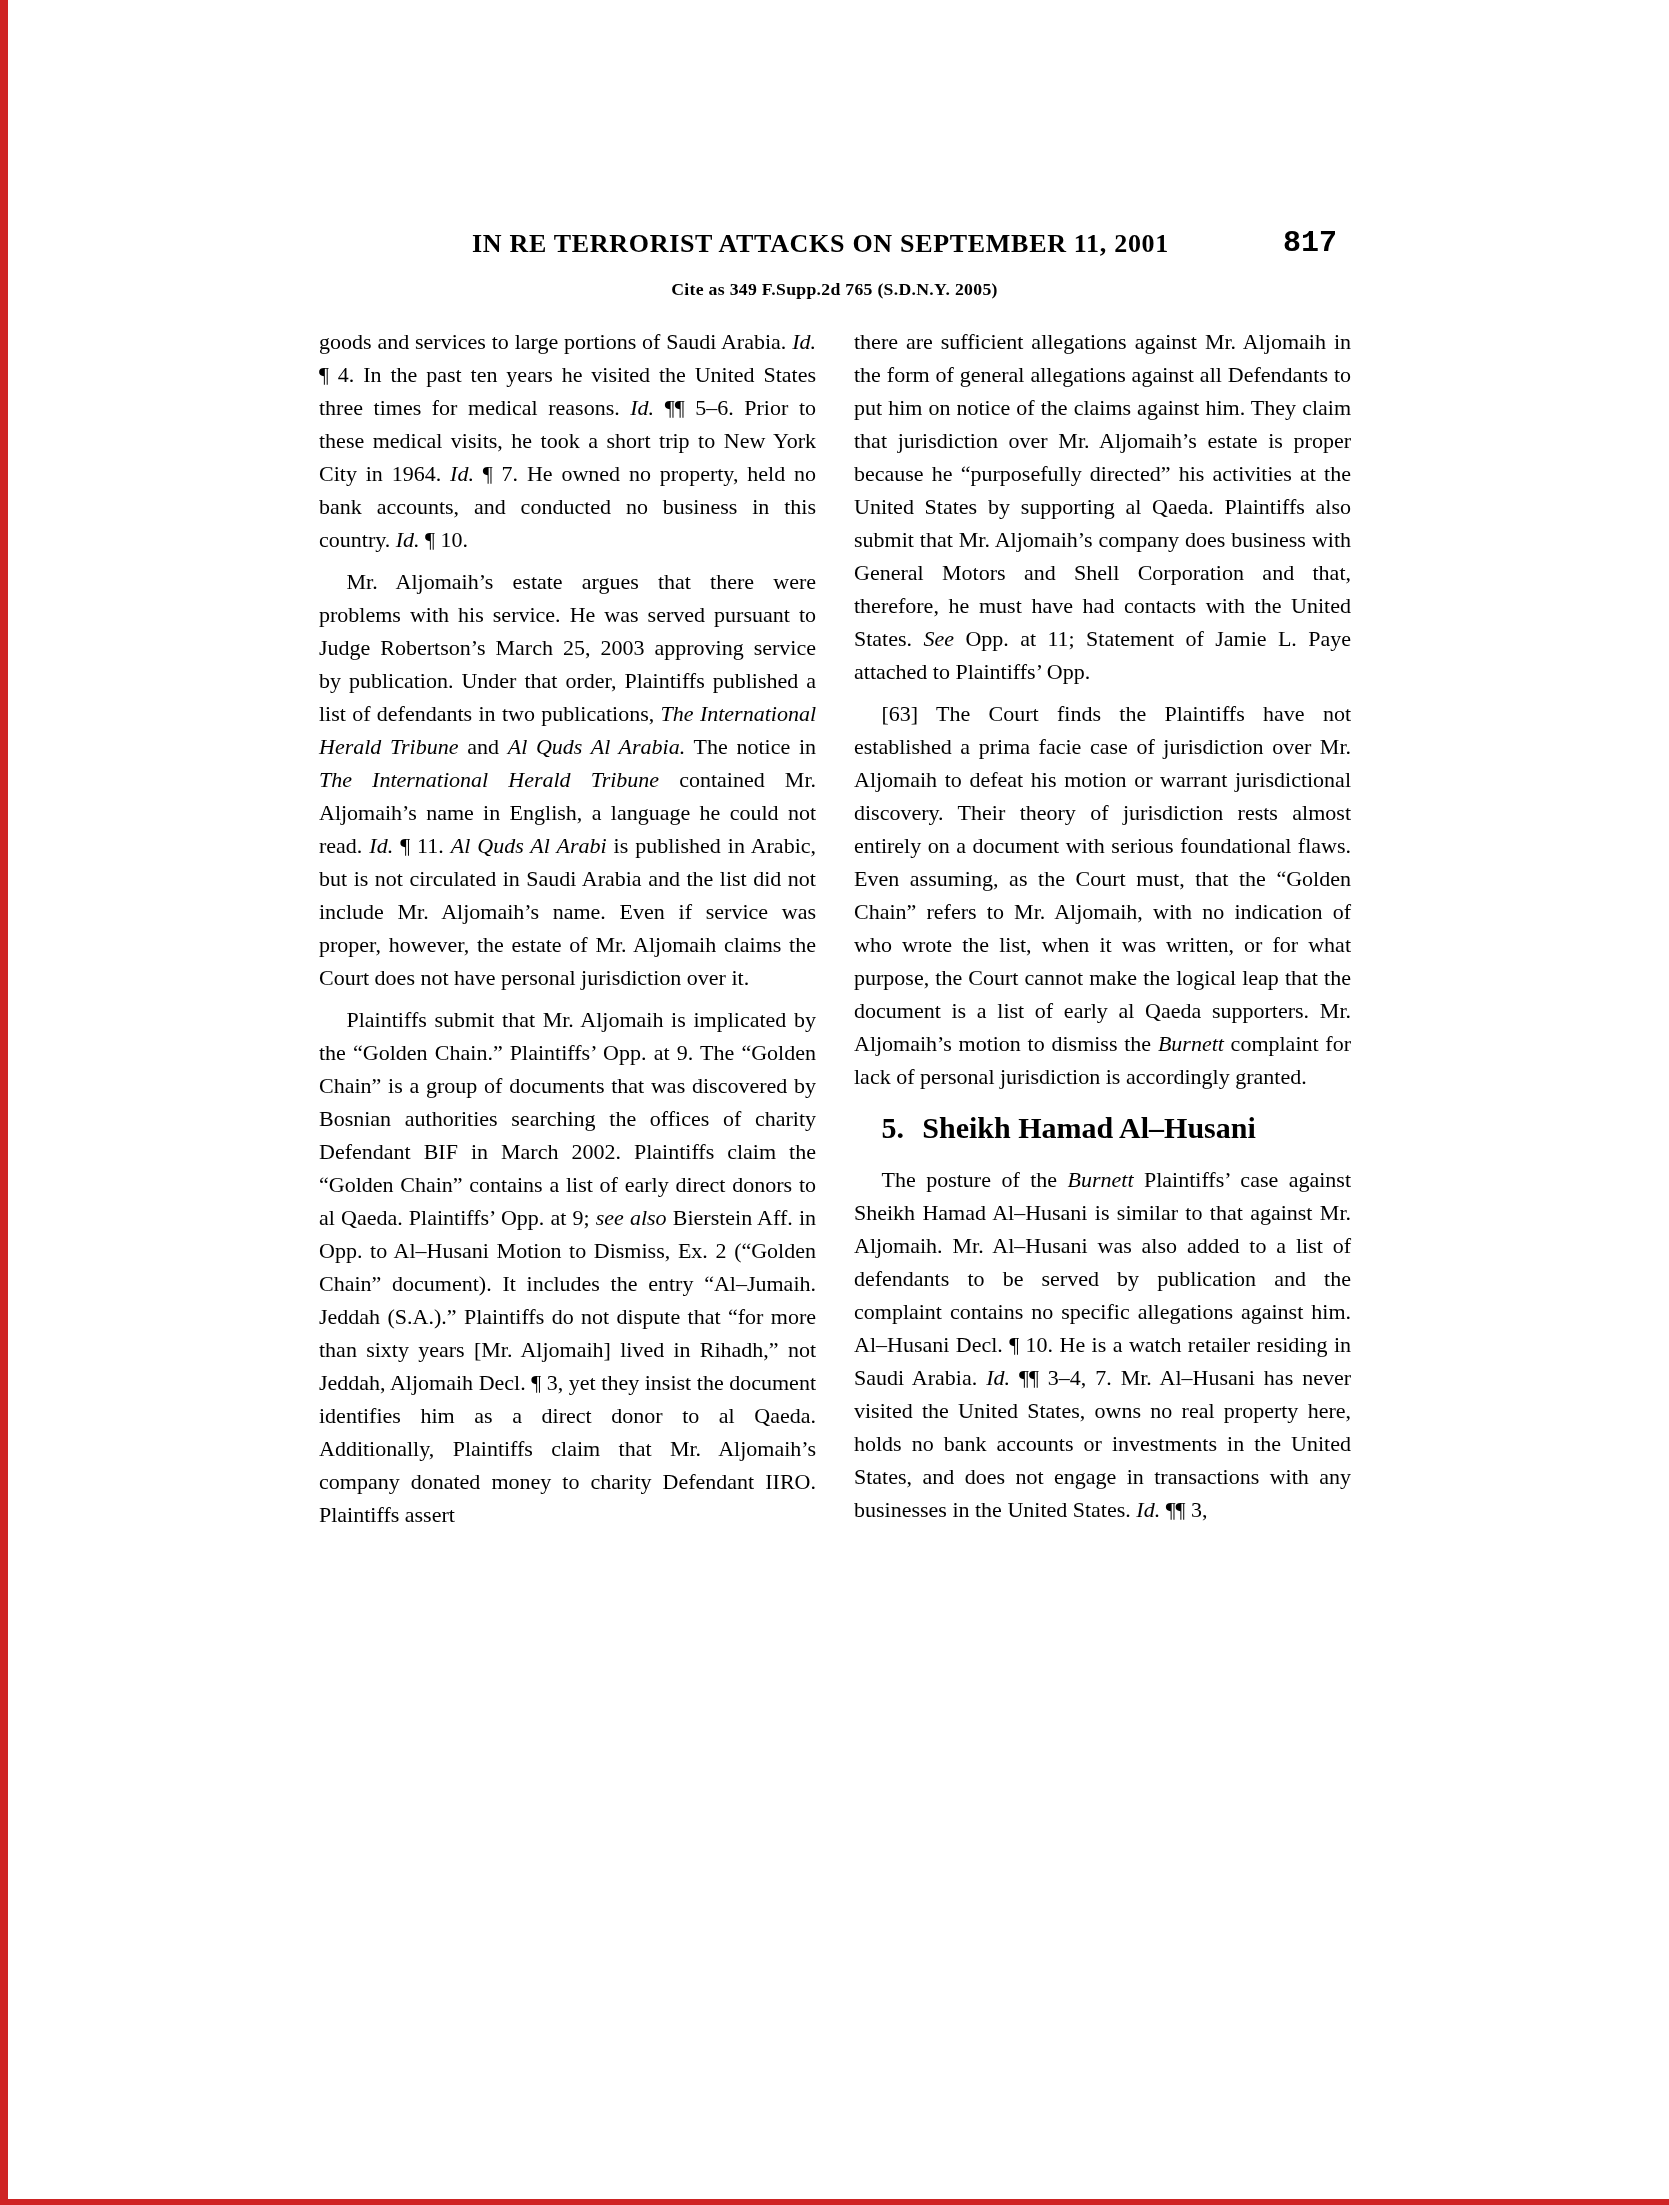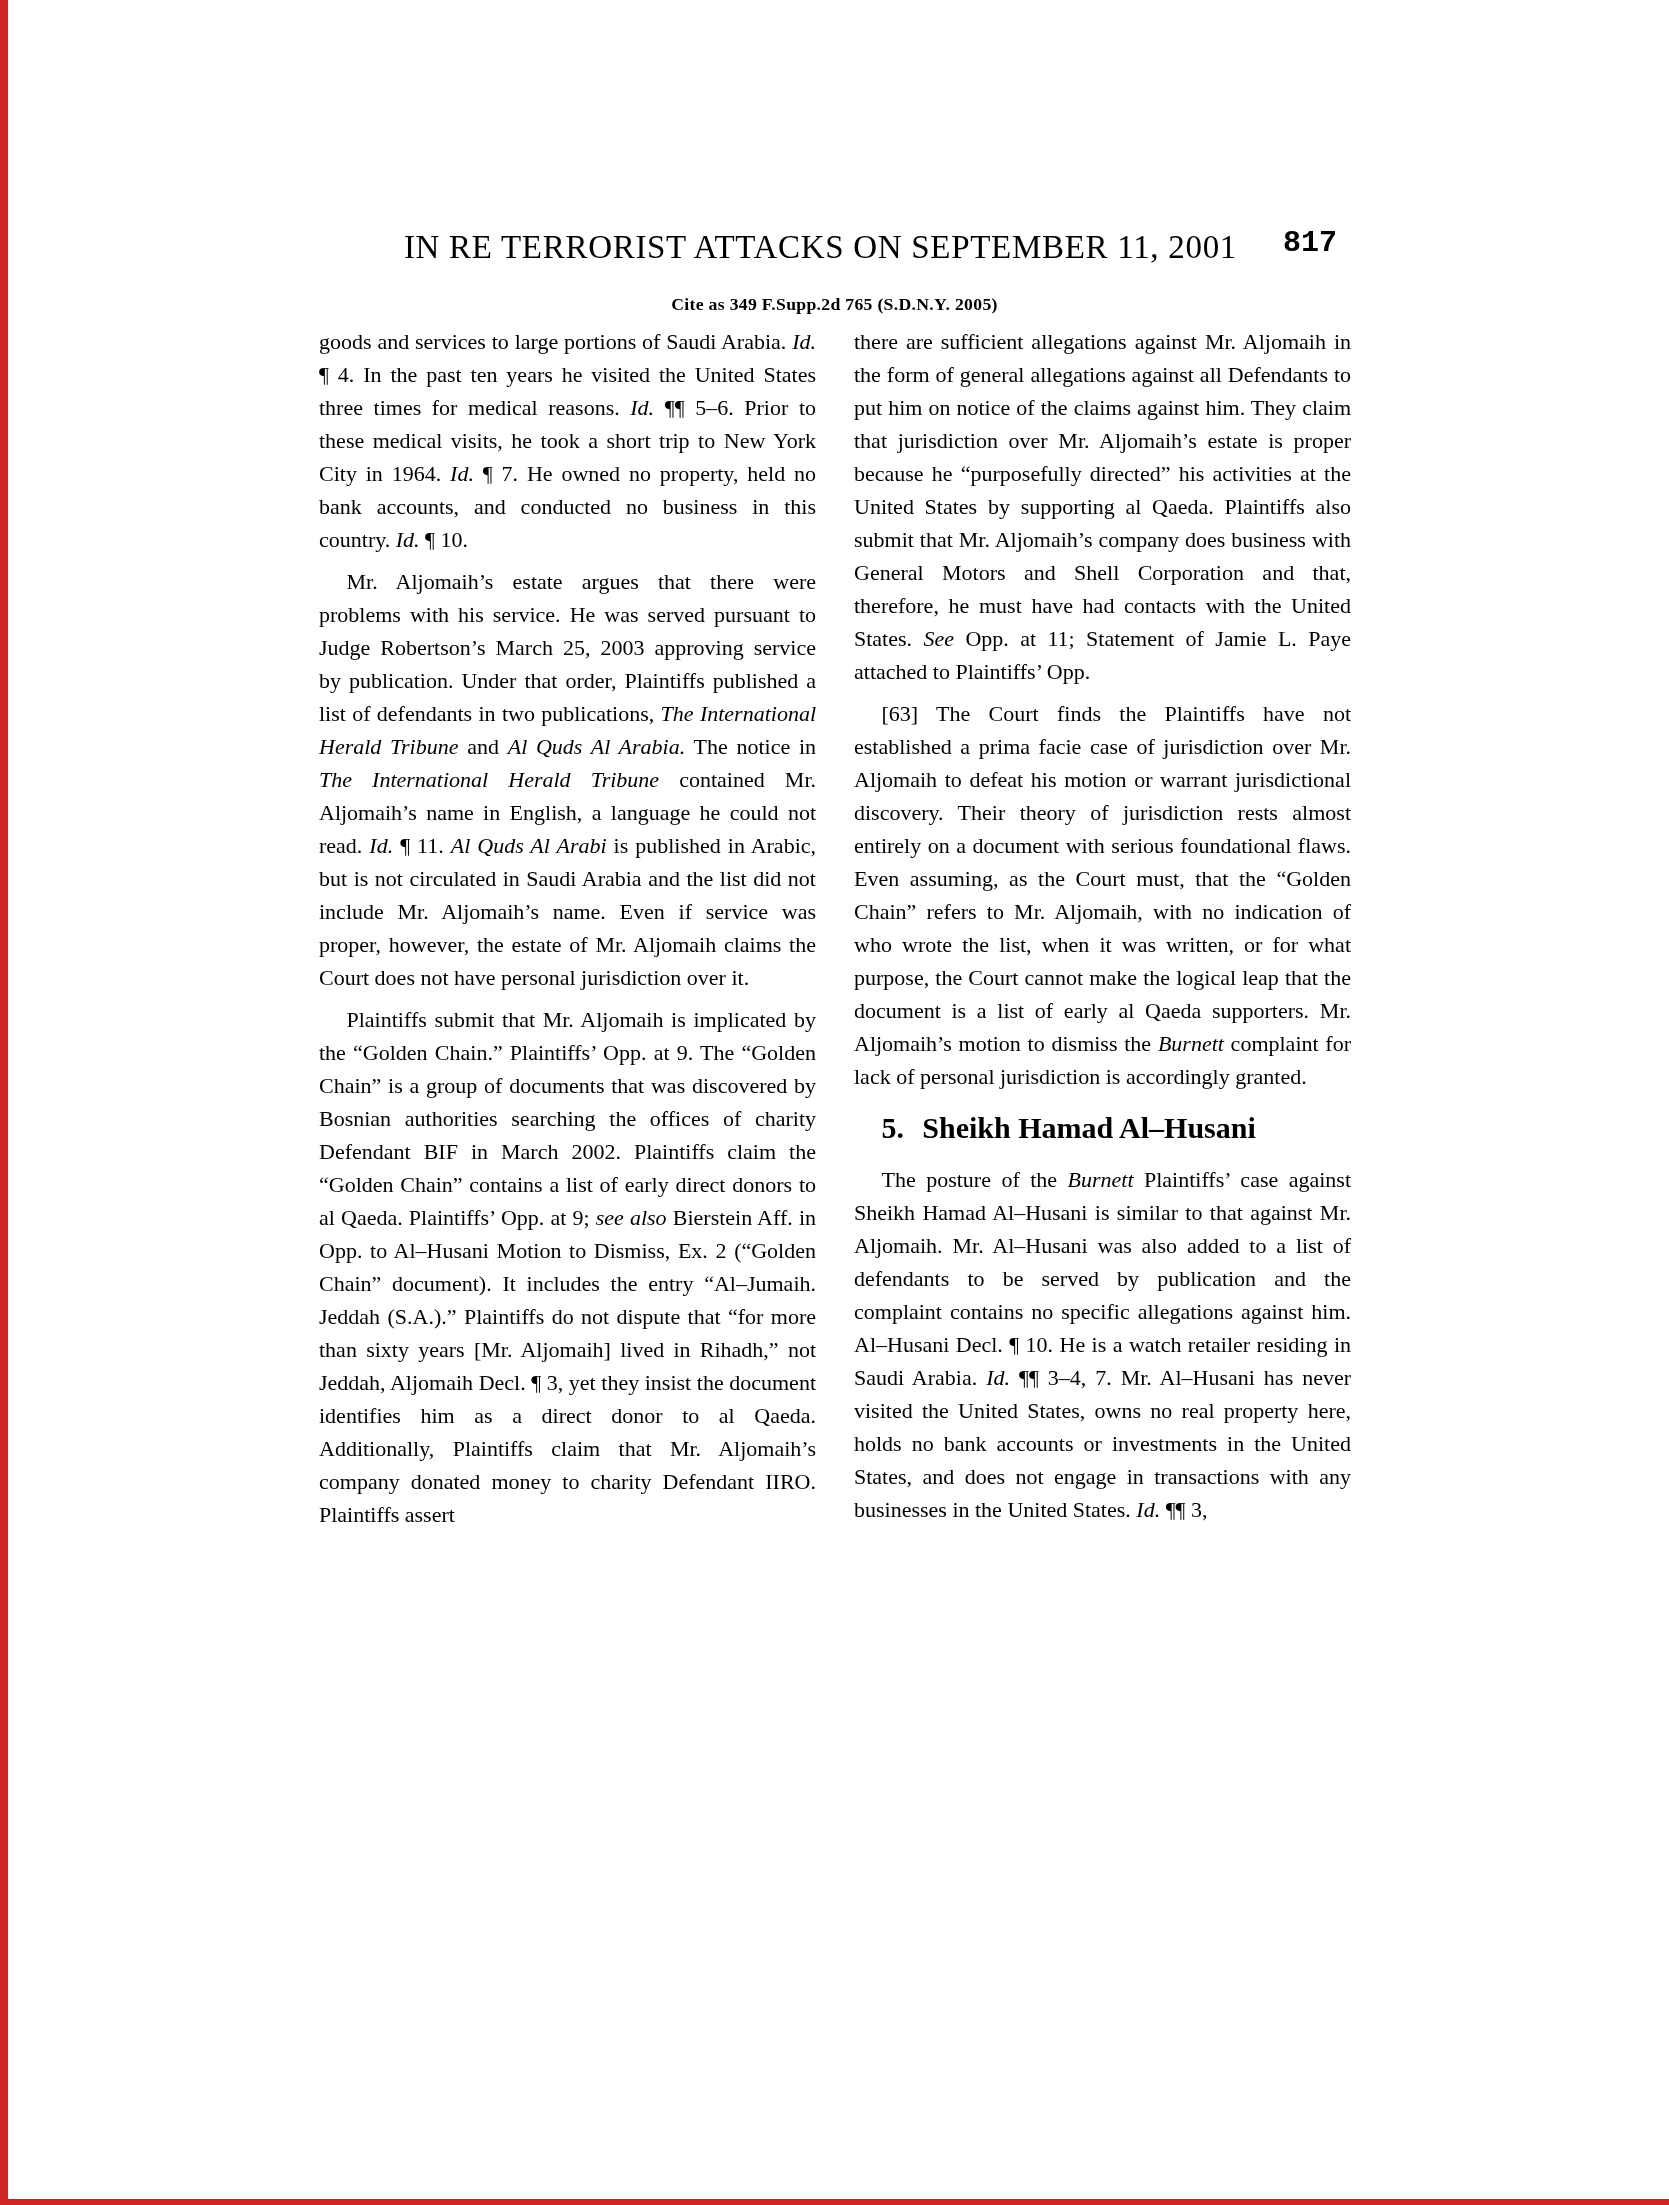--- a/index.html
+++ b/index.html
@@ -11,30 +11,30 @@
     font-family:"Liberation Serif","DejaVu Serif",serif;
     overflow:hidden;
   }
   
   .edge-left{position:absolute;left:0;top:0;width:7.9px;height:2205px;}
   .edge-bottom{position:absolute;left:0;bottom:0;width:1669px;height:6.5px;}
 
   
   .running-head{
     position:absolute;top:229px;left:0;width:1641px;
-    text-align:center;font-weight:normal;font-size:33px;letter-spacing:0.7px;
+    text-align:center;font-weight:bold;font-size:26px;letter-spacing:0.7px;
     white-space:nowrap;
   }
   .page-number{
     position:absolute;top:226px;right:332px;
     font-weight:bold;font-size:30px;font-family:Liberation Mono, monospace;
   }
   .cite-line{
     position:absolute;top:279px;left:0;width:1669px;
-    text-align:center;font-weight:bold;font-size:17.7px;letter-spacing:0.3px;margin-top:15px;
+    text-align:center;font-weight:bold;font-size:17.7px;letter-spacing:0.3px;
   }
 
   
   .columns{
     position:absolute;top:325px;left:319px;width:1032px;
     display:flex;gap:38px;
   }
   .col{width:501px;}
   .body-para{
     margin:0 0 9.2px 0;

